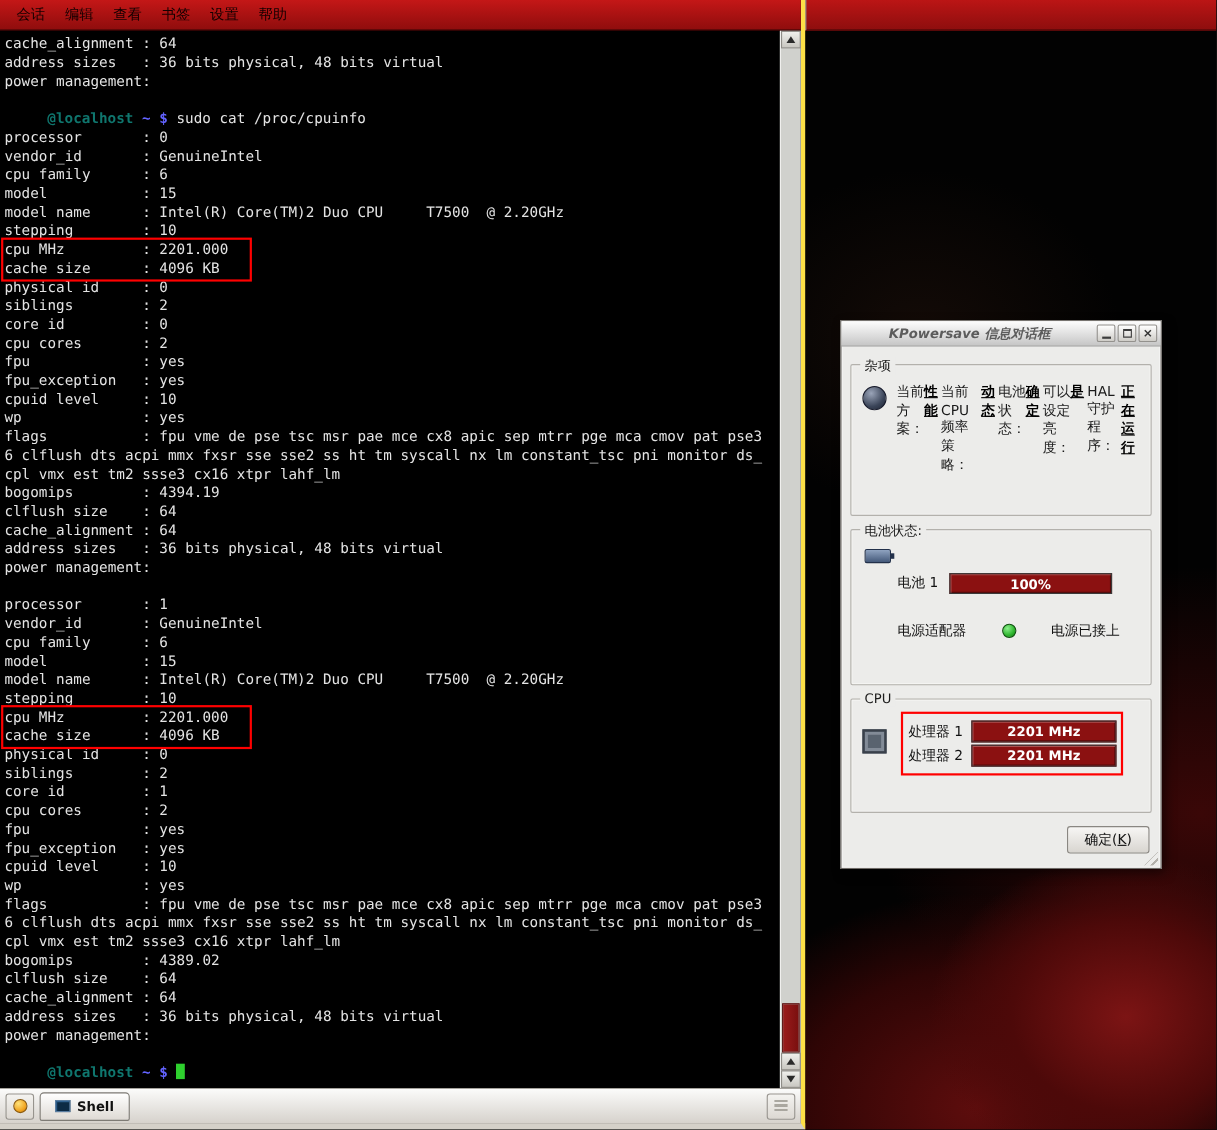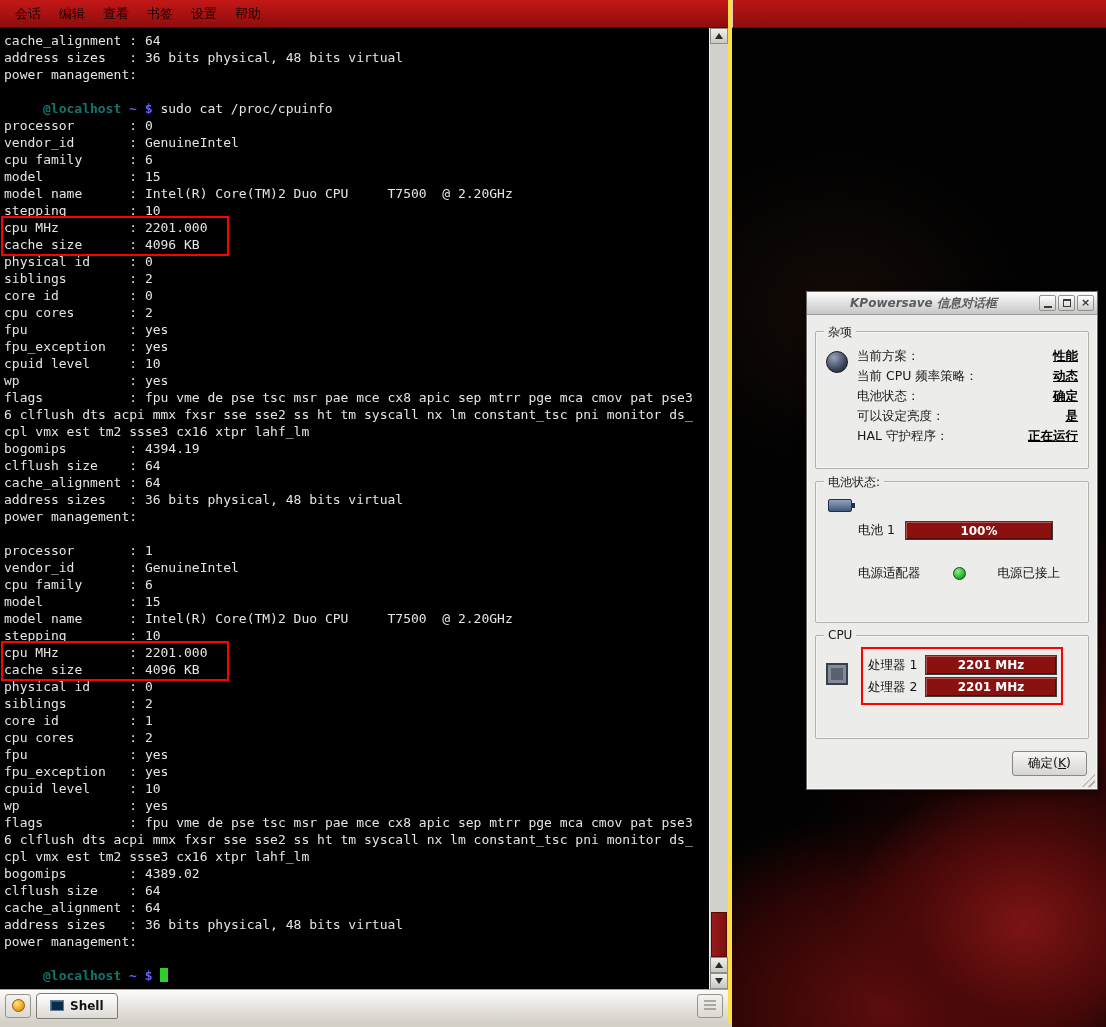--- a/index.html
+++ b/index.html
@@ -88,21 +88,21 @@
     display:flex; align-items:center; gap:6px; padding:0 13px; height:26px;
     background:linear-gradient(#ffffff,#dedad4); border:1px solid #7e7b75;
     border-radius:4px 4px 2px 2px; font-weight:bold; font-size:12px; color:#111;
   }
   .shell-icon { width:14px; height:11px; background:#0d2b45; border:1px solid #5a7da0;
     box-shadow:inset 1px 1px 0 #2d5f8d; }
   .tb-spacer { flex:1; }
 
   
   .kps-window {
-    position:absolute; left:806px; top:291px; width:292px; height:499px;
+    position:absolute; left:764px; top:291px; width:292px; height:499px;
     background:#ececea; border:1px solid #6e6a66;
     box-shadow:inset 0 0 0 1px #f7f7f5, 3px 4px 10px rgba(0,0,0,.55);
   }
   .kps-titlebar {
     height:23px; display:flex; align-items:center; padding:0 3px;
     background:linear-gradient(#fdfdfd,#c6c6c6); border-bottom:1px solid #9c9c9c;
   }
   .kps-title { flex:1; text-align:center; font-size:12px; font-weight:bold; font-style:italic; color:#5c5c5c; }
   .winbtn {
     width:17px; height:16px; margin-left:2px; border:1px solid #93918d; border-radius:2px;
@@ -126,21 +126,21 @@
   .group-inner { padding:15px 10px 9px; }
 
   
   .group.misc { height:138px; }
   .misc-flex { display:flex; gap:9px; }
   .misc-icon {
     flex:0 0 22px; width:22px; height:22px; margin-top:4px; border-radius:50%;
     background:radial-gradient(circle at 35% 28%, #9aa4b8, #3a4458 62%, #1d2331);
     border:1px solid #15192a;
   }
-  .misc-rows { flex:1; display:flex; flex-direction:column; gap:3px; font-size:12.5px; padding-top:1px; }
+  .misc-rows { flex:1; display:flex; gap:3px; font-size:12.5px; padding-top:1px; }
   .misc-row { display:flex; justify-content:space-between; align-items:baseline; }
   .misc-row .lab { color:#1a1a1a; }
   .misc-row .val { font-weight:bold; color:#000;text-decoration:underline; }
 
   
   .group.batt { height:142px; }
   .batt-icon {
     width:24px; height:13px; border-radius:2px; position:relative; margin:2px 0 0 2px;
     background:linear-gradient(#8fa3c0,#44597a); border:1px solid #22304a;
   }

